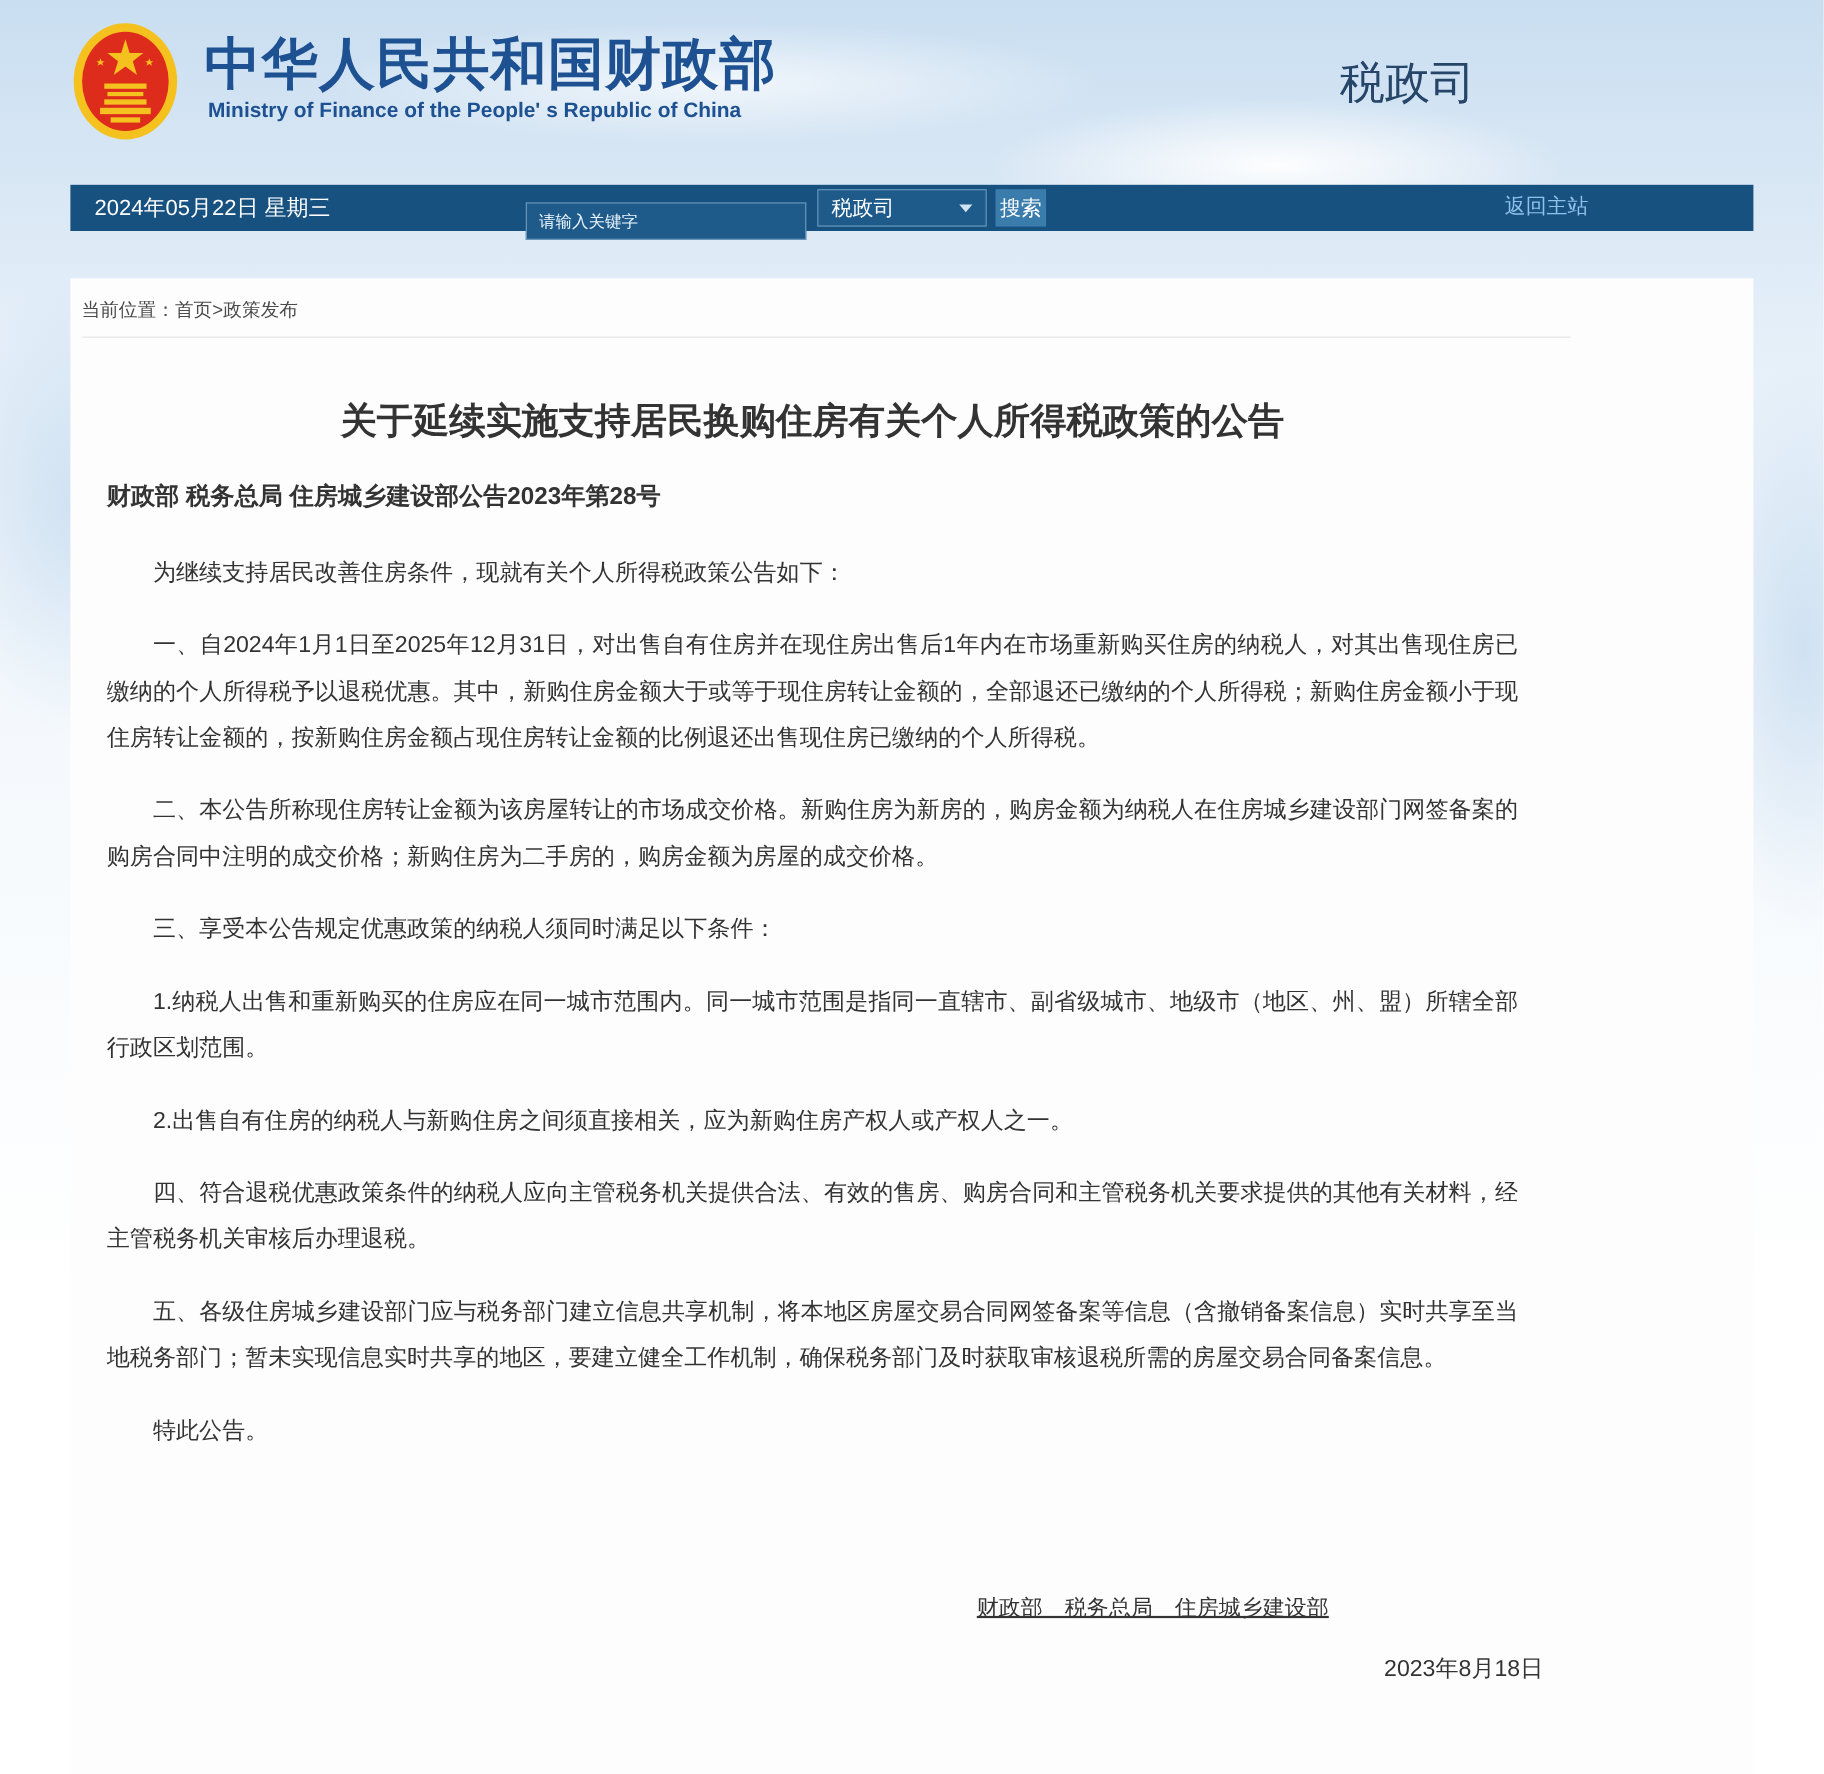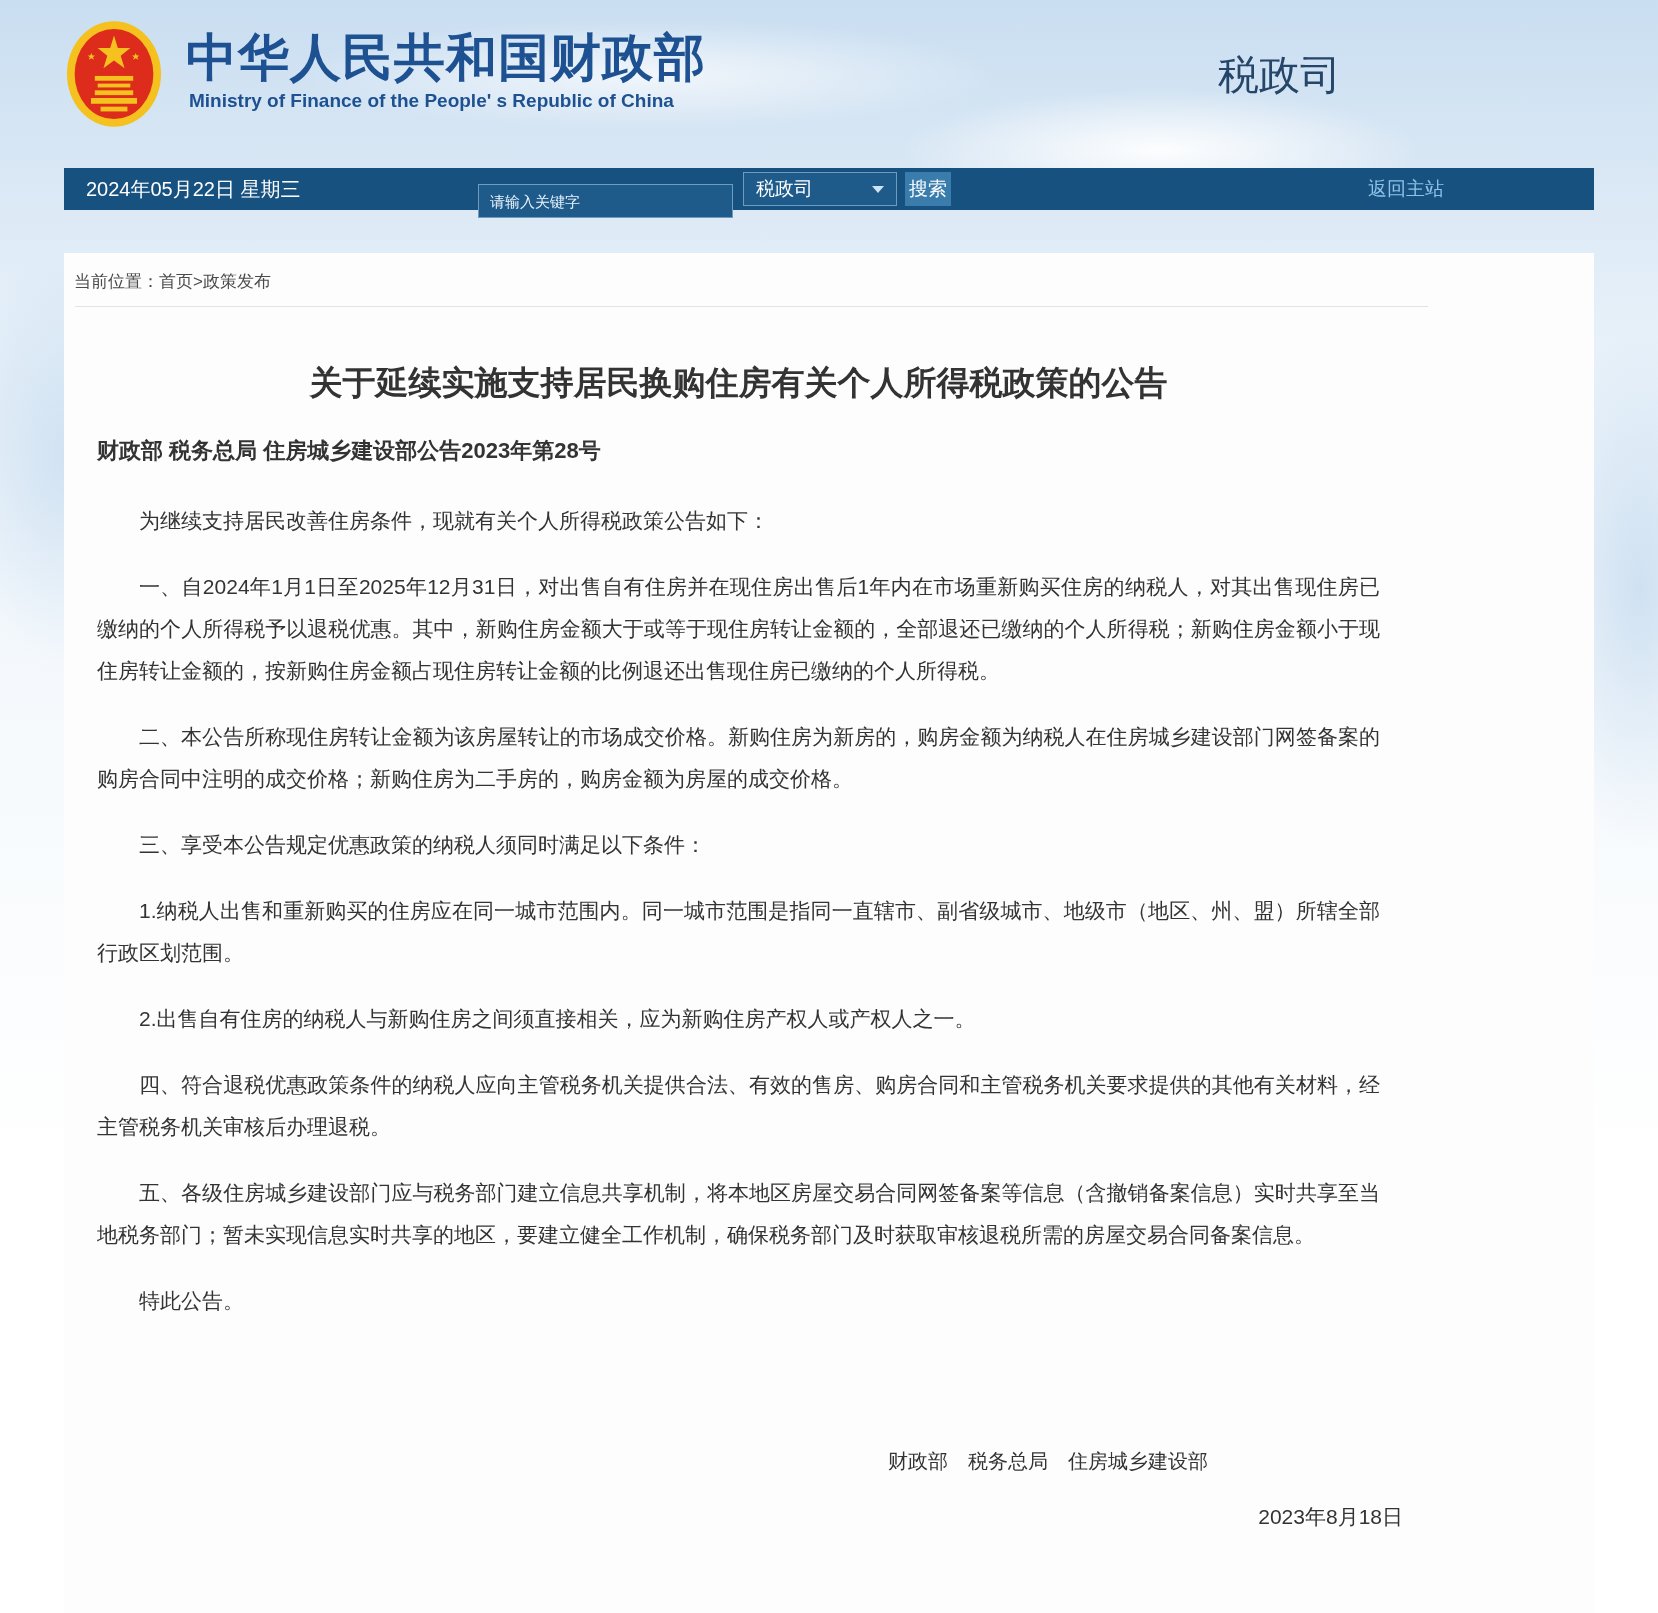--- a/index.html
+++ b/index.html
@@ -60,21 +60,21 @@
 
   .article-title{margin:54px 0 0 33px;width:1283px;text-align:center;
     font-size:33px;font-weight:bold;color:#333;}
   .doc-number{margin:30px 0 0 33px;width:1283px;
     font-size:22px;font-weight:bold;color:#333;}
   .article-body{margin:34px 3px 0 33px;width:1283px;color:#333;}
   .article-body p{font-size:21px;line-height:42px;text-indent:2em;
     margin:0 0 24px 0;text-align:justify;}
 
   .signature{margin-top:126px;text-align:right;padding-right:386px;
-    font-size:20px;color:#333;white-space:nowrap;}
+    font-size:20px;color:#333;white-space:nowrap;text-decoration:underline;}
   .art-date{margin-top:28px;text-align:right;padding-right:191px;
     font-size:21px;color:#333;white-space:nowrap;}
 </style>
 </head>
 <body>
 
 <div class="page">
   <div class="cloud c1"></div>
   <div class="cloud c2"></div>
   <div class="cloud c3"></div>

